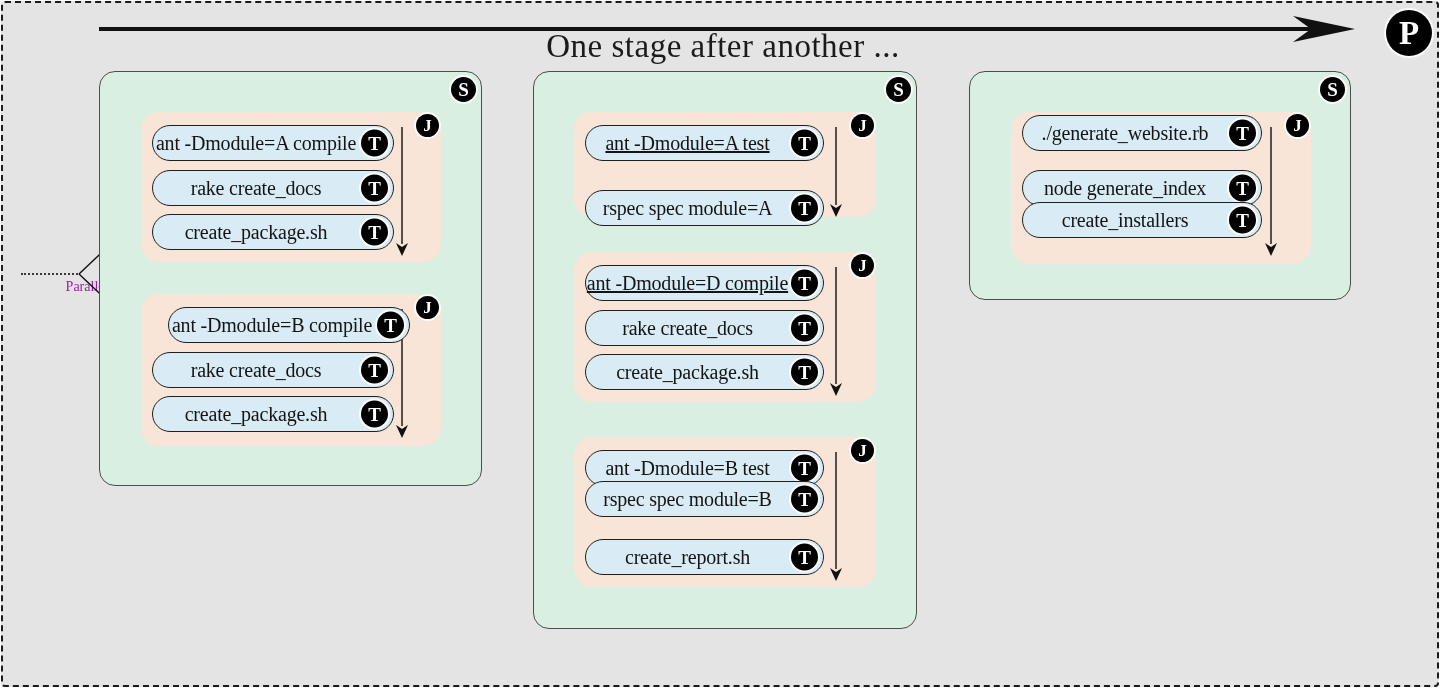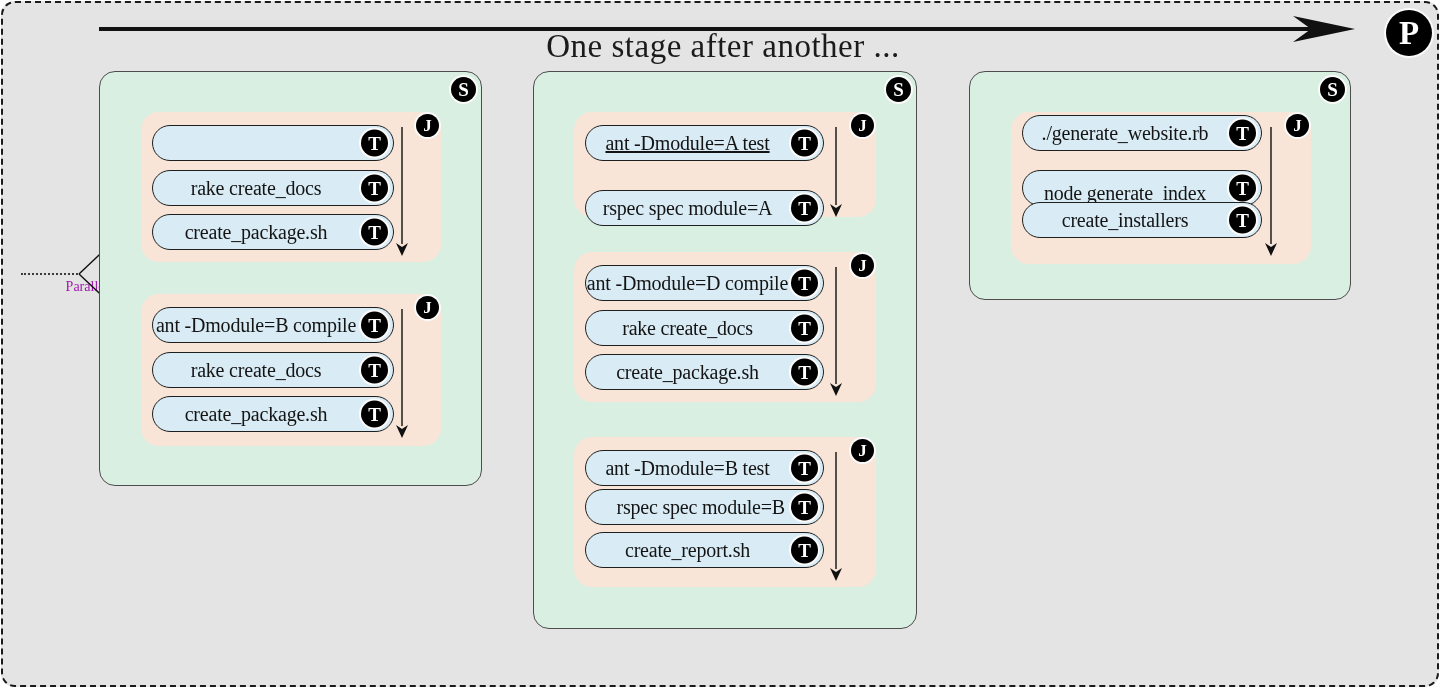--- a/index.html
+++ b/index.html
@@ -2,21 +2,21 @@
 <html><head>
 <meta charset="utf-8">
 <style>
   html,body { margin:0; padding:0; }
   body {
     width:1440px; height:688px; position:relative; overflow:hidden;
     background:#ffffff; font-family:"Liberation Serif", serif;
   }
   .canvas {
     position:absolute; inset:1px; box-sizing:border-box;
-    background:#e4e4e4; border:2px dashed #1a1a1a; border-radius:14px;
+    background:#e4e4e4; border:2px dashed #1a1a1a; border-radius:4px;
   }
   .title {
     position:absolute; left:0; top:25px; width:1440px; text-align:center;
     font-size:33px; color:#1b1b1b; letter-spacing:0.5px;
   }
   .badge {
     position:absolute; background:#000; color:#fff; border-radius:50%;
     display:flex; align-items:center; justify-content:center;
     font-weight:bold; font-family:"Liberation Serif", serif;
     box-shadow:0 0 0 2px #fbfbfb; line-height:1;
@@ -74,39 +74,40 @@
   <div class="stage" style="left:96px; top:68px; width:381px; height:413px;">
     <div class="badge s-badge">S</div>
 
     <div class="job" style="left:41px; top:40px; width:300px; height:150px;">
       <div class="badge j-badge">J</div>
       <svg style="left:253px; top:13px;" width="16" height="132" viewBox="0 0 16 132">
         <line x1="8" y1="2" x2="8" y2="119" stroke="#111" stroke-width="1.4"></line>
         <polygon points="2,118 8,131 14,118 8,122" fill="#111"></polygon>
       </svg>
       <div class="task" style="top:13px; width:242px;">
+        <span class="task-label">ant -Dmodule=A compile</span>
         <span class="badge t-badge">T</span>
       </div>
       <div class="task" style="top:58px; width:242px;">
         <span class="task-label">rake create_docs</span>
         <span class="badge t-badge">T</span>
       </div>
       <div class="task" style="top:102px; width:242px;">
         <span class="task-label">create_package.sh</span>
         <span class="badge t-badge">T</span>
       </div>
     </div>
 
     <div class="job" style="left:41px; top:222px; width:300px; height:152px;">
       <div class="badge j-badge">J</div>
       <svg style="left:253px; top:13px;" width="16" height="132" viewBox="0 0 16 132">
         <line x1="8" y1="2" x2="8" y2="119" stroke="#111" stroke-width="1.4"></line>
         <polygon points="2,118 8,131 14,118 8,122" fill="#111"></polygon>
       </svg>
-      <div class="task" style="top:13px; width:242px;">
+      <div class="task" style="top:13px; width:242px;margin-left:16px;">
         <span class="task-label">ant -Dmodule=B compile</span>
         <span class="badge t-badge">T</span>
       </div>
       <div class="task" style="top:58px; width:242px;">
         <span class="task-label">rake create_docs</span>
         <span class="badge t-badge">T</span>
       </div>
       <div class="task" style="top:102px; width:242px;">
         <span class="task-label">create_package.sh</span>
         <span class="badge t-badge">T</span>
@@ -132,21 +133,21 @@
         <span class="badge t-badge">T</span>
       </div>
     </div>
 
     <div class="job" style="left:40px; top:180px; width:302px; height:150px;">
       <div class="badge j-badge">J</div>
       <svg style="left:254px; top:13px;" width="16" height="132" viewBox="0 0 16 132">
         <line x1="8" y1="2" x2="8" y2="119" stroke="#111" stroke-width="1.4"></line>
         <polygon points="2,118 8,131 14,118 8,122" fill="#111"></polygon>
       </svg>
-      <div class="task" style="top:13px; width:239px;">
+      <div class="task" style="top:13px; width:239px;text-decoration:underline;">
         <span class="task-label">ant -Dmodule=D compile</span>
         <span class="badge t-badge">T</span>
       </div>
       <div class="task" style="top:58px; width:239px;">
         <span class="task-label">rake create_docs</span>
         <span class="badge t-badge">T</span>
       </div>
       <div class="task" style="top:102px; width:239px;">
         <span class="task-label">create_package.sh</span>
         <span class="badge t-badge">T</span>
@@ -156,45 +157,45 @@
     <div class="job" style="left:40px; top:365px; width:302px; height:150px;">
       <div class="badge j-badge">J</div>
       <svg style="left:254px; top:13px;" width="16" height="132" viewBox="0 0 16 132">
         <line x1="8" y1="2" x2="8" y2="119" stroke="#111" stroke-width="1.4"></line>
         <polygon points="2,118 8,131 14,118 8,122" fill="#111"></polygon>
       </svg>
       <div class="task" style="top:13px; width:239px;justify-content:center;">
         <span class="task-label">ant -Dmodule=B test</span>
         <span class="badge t-badge">T</span>
       </div>
-      <div class="task" style="top:52px; width:239px;justify-content:flex-end;">
+      <div class="task" style="top:44px; width:239px;">
         <span class="task-label">rspec spec module=B</span>
         <span class="badge t-badge">T</span>
       </div>
-      <div class="task" style="top:95px; width:239px;">
+      <div class="task" style="top:102px; width:239px;">
         <span class="task-label">create_report.sh</span>
         <span class="badge t-badge">T</span>
       </div>
     </div>
   </div>
 
   <div class="stage" style="left:966px; top:68px; width:380px; height:227px;">
     <div class="badge s-badge">S</div>
 
     <div class="job" style="left:41px; top:40px; width:300px; height:152px;">
       <div class="badge j-badge">J</div>
       <svg style="left:252px; top:13px;" width="16" height="132" viewBox="0 0 16 132">
         <line x1="8" y1="2" x2="8" y2="119" stroke="#111" stroke-width="1.4"></line>
         <polygon points="2,118 8,131 14,118 8,122" fill="#111"></polygon>
       </svg>
       <div class="task" style="top:3px; width:240px;">
         <span class="task-label">./generate_website.rb</span>
         <span class="badge t-badge">T</span>
       </div>
-      <div class="task" style="top:58px; width:240px;align-items:flex-end;">
+      <div class="task" style="top:58px; width:240px;">
         <span class="task-label">node generate_index</span>
         <span class="badge t-badge">T</span>
       </div>
       <div class="task" style="top:90px; width:240px;">
         <span class="task-label">create_installers</span>
         <span class="badge t-badge">T</span>
       </div>
     </div>
   </div>
 

